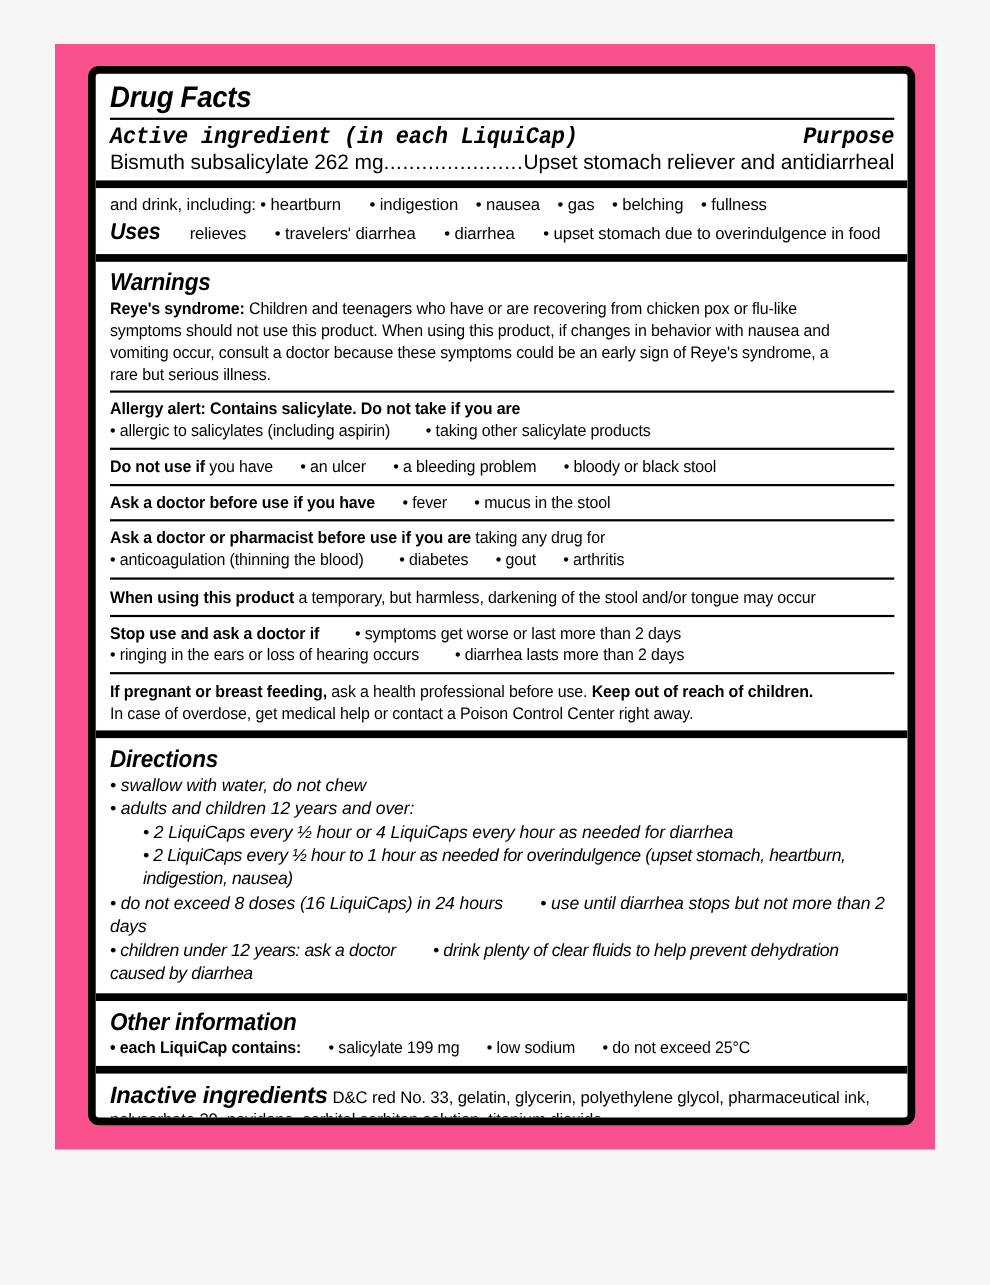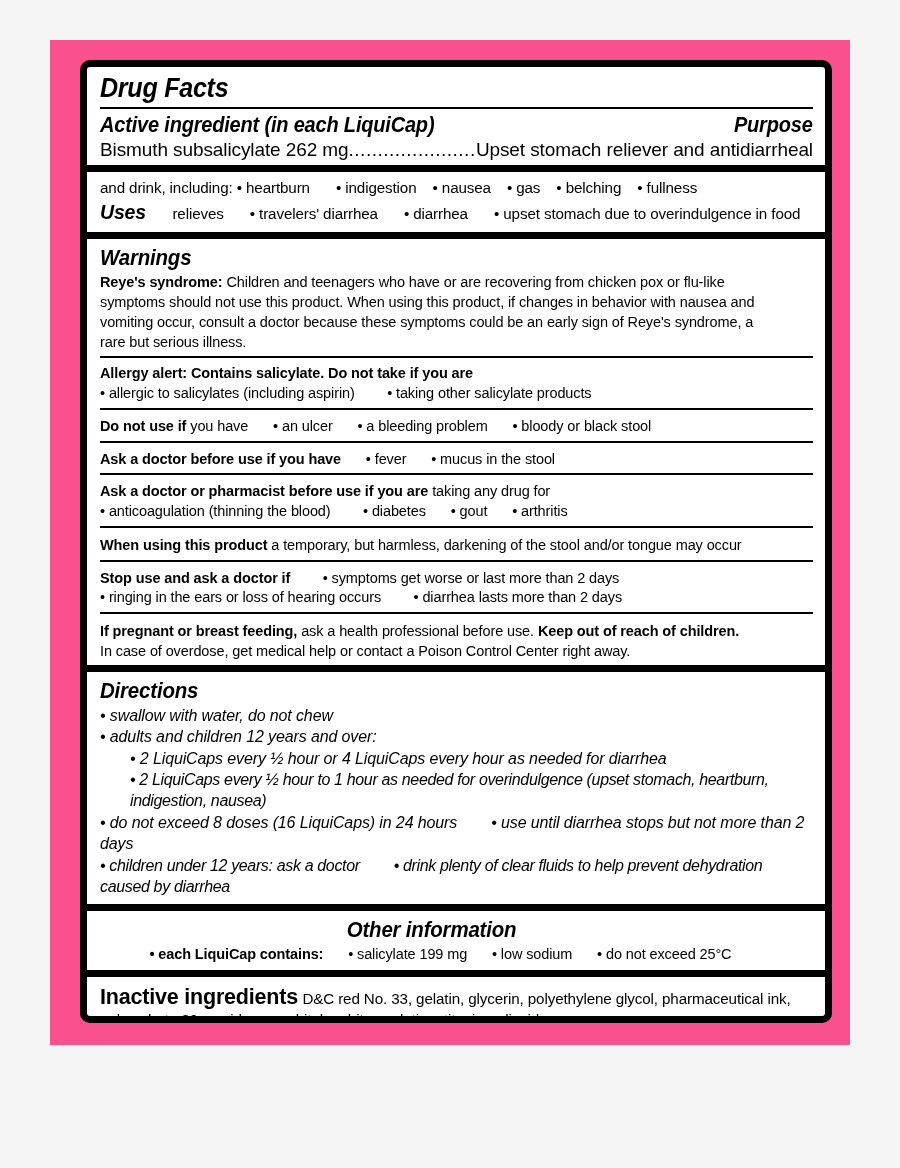--- a/index.html
+++ b/index.html
@@ -88,34 +88,36 @@
     font-size: 15.2px;
     line-height: 1.30;
     letter-spacing: -0.12px;
     transform: scaleX(0.955);
     transform-origin: left center;
     display: block;
   }
   .body b { font-weight: bold; }
   .inline-head {
     font-weight: bold;
+    font-style: italic;
     font-size: 21.5px;
     letter-spacing: -0.2px;
     margin-top: 36px;
   }
 
   
   .ai-row {
     display: flex;
     justify-content: space-between;
     align-items: baseline;
     font-weight: bold;
     font-style: italic;
     font-size: 21.5px;
     letter-spacing: -0.2px;
+    font-family: Liberation Mono, monospace;
   }
   .ai-row span { display: inline-block; transform: scaleX(0.93); transform-origin: left center; }
   .ai-row span.right { transform-origin: right center; }
   .ai-detail {
     display: flex;
     align-items: baseline;
     font-size: 19px;
     white-space: nowrap;
     margin-top: 1px;
     letter-spacing: -0.1px;
@@ -238,21 +240,21 @@
         <div>•&nbsp;<span>adults and children 12 years and over:</span></div>
         <div class="dir-sub">•&nbsp;<span>2 LiquiCaps every ½ hour or 4 LiquiCaps every hour as needed for diarrhea</span></div>
         <div class="dir-sub dir-tight">•&nbsp;<span>2 LiquiCaps every ½ hour to 1 hour as needed for overindulgence (upset stomach, heartburn, indigestion, nausea)</span></div>
         <div>•&nbsp;<span>do not exceed 8 doses (16 LiquiCaps) in 24 hours</span><span class="gap-lg"></span>•&nbsp;<span>use until diarrhea stops but not more than 2 days</span></div>
         <div class="dir-tight">•&nbsp;<span>children under 12 years: ask a doctor</span><span class="gap-lg"></span>•&nbsp;<span>drink plenty of clear fluids to help prevent dehydration caused by diarrhea</span></div>
       </div>
     </div>
 
     <div class="bar"></div>
 
-    <div class="block" style="padding-top:6px;padding-bottom:7px;text-align:center;">
+    <div class="block" style="padding-top:6px;padding-bottom:7px;">
       <span class="sec-head sec-head-lg" style="display:block;margin-bottom:1px;">Other information</span>
       <div class="body">
         <b>•&nbsp;<span>each LiquiCap contains:</span></b><span class="gap-md"></span>•&nbsp;<span>salicylate 199 mg</span><span class="gap-md"></span>•&nbsp;<span>low sodium</span><span class="gap-md"></span>•&nbsp;<span>do not exceed 25°C</span>
       </div>
     </div>
 
     <div class="bar"></div>
 
     <div class="block" style="padding-top:8px;padding-bottom:8px;">
       <div>

